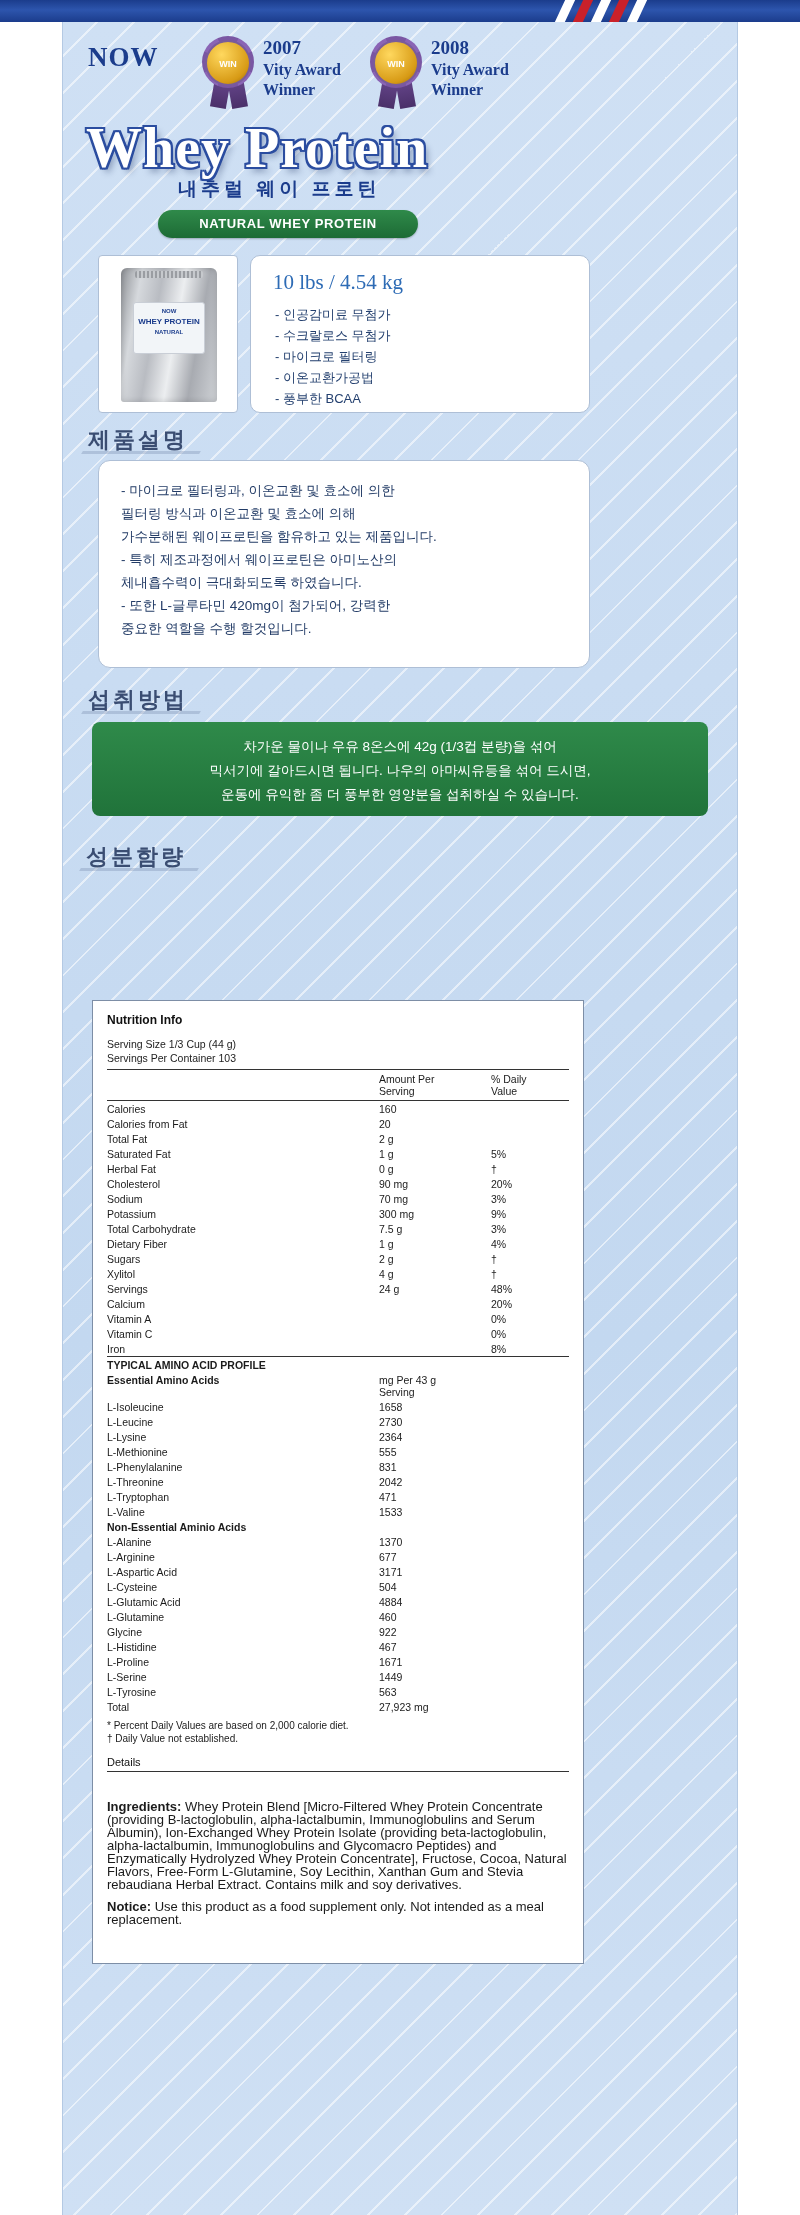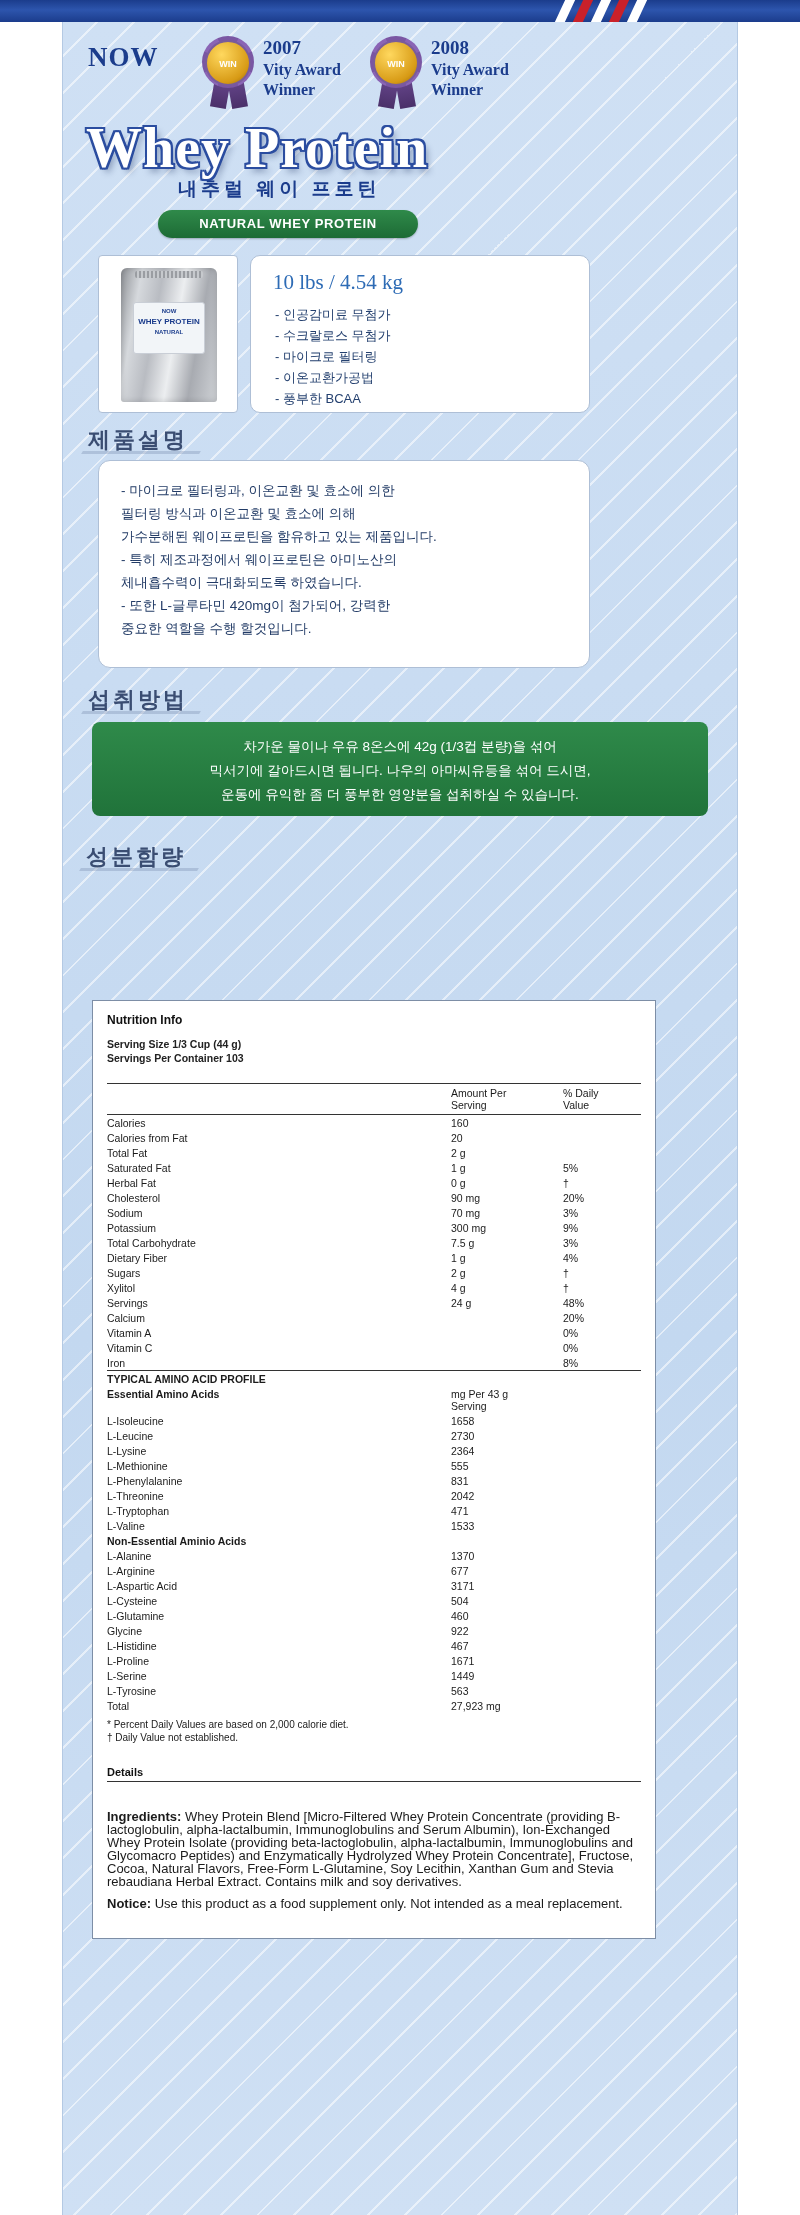--- a/index.html
+++ b/index.html
@@ -211,57 +211,56 @@
     border-radius: 8px;
     color: #ffffff;
     font-size: 13.5px;
     line-height: 24px;
     text-align: center;
     padding: 13px 8px;
   }
   
   .nutri {
     position: absolute; left: 92px; top: 1000px;
-    width: 564px;
+    width: 492px;
     background: #ffffff;
     border: 1px solid #7d8ea6;
-    padding: 10px 14px 19px 14px;
+    padding: 10px 14px 28px 14px;
   }
   .nutri h3 {
     margin: 2px 0 10px 0;
     font-size: 12px;
     color: #111111;
   }
   .nutri .serving {
     font-size: 10.5px; color: #222222; line-height: 14px;
-    margin-bottom: 18px;
-    font-weight: bold;
+    margin-bottom: 4px;
   }
   table.nt {
     width: 100%;
     border-collapse: collapse;
     font-size: 10.5px;
     color: #1b1b1b;
   }
   table.nt td { padding: 1.5px 0; vertical-align: top; }
   table.nt td.v { width: 112px; }
   table.nt td.p { width: 78px; }
   tr.hdr td { border-top: 1px solid #333; border-bottom: 1px solid #333; padding: 3px 0; }
   tr.rule td { padding: 0; }
   tr.rule td div { border-top: 1px solid #333; height: 0; }
   td.bold, .bold { font-weight: bold; }
   .foot {
     font-size: 10px; color: #1b1b1b; line-height: 13px; margin-top: 5px;
   }
   .details-h {
-    margin-top: 22px;
+    margin-top: 11px;
     border-bottom: 1px solid #333;
     padding-bottom: 3px;
     font-size: 11px;
-    font-weight: bold;
+    font-weight: normal;
     color: #111;
   }
   .details-body {
     margin-top: 28px;
     font-size: 13px;
     line-height: 13px;
     color: #1b1b1b;
   }
   .details-body p { margin: 0 0 9px 0; }
 </style>
@@ -539,20 +538,25 @@
             <td>L-Aspartic Acid</td>
             <td class="v">3171</td>
             <td class="p"></td>
           </tr>
       <tr>
             <td>L-Cysteine</td>
             <td class="v">504</td>
             <td class="p"></td>
           </tr>
       <tr>
+            <td>L-Glutamic Acid</td>
+            <td class="v">4884</td>
+            <td class="p"></td>
+          </tr>
+      <tr>
             <td>L-Glutamine</td>
             <td class="v">460</td>
             <td class="p"></td>
           </tr>
       <tr>
             <td>Glycine</td>
             <td class="v">922</td>
             <td class="p"></td>
           </tr>
       <tr>

